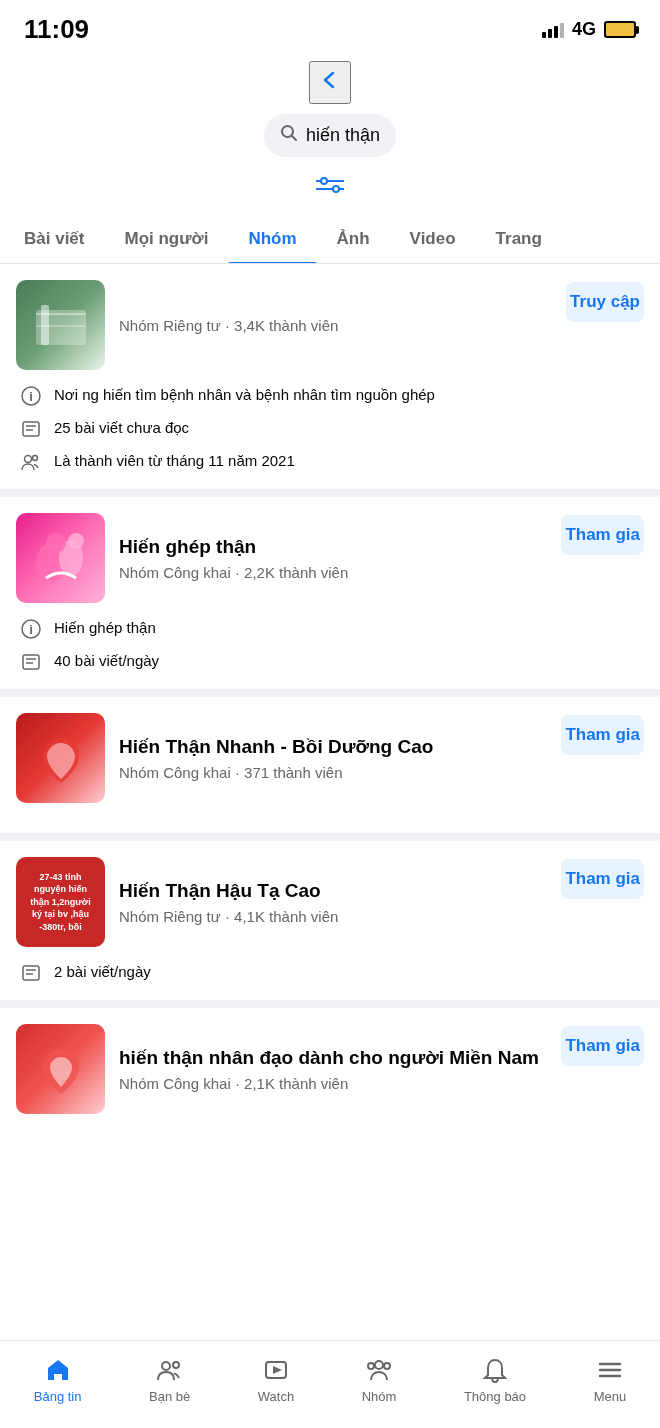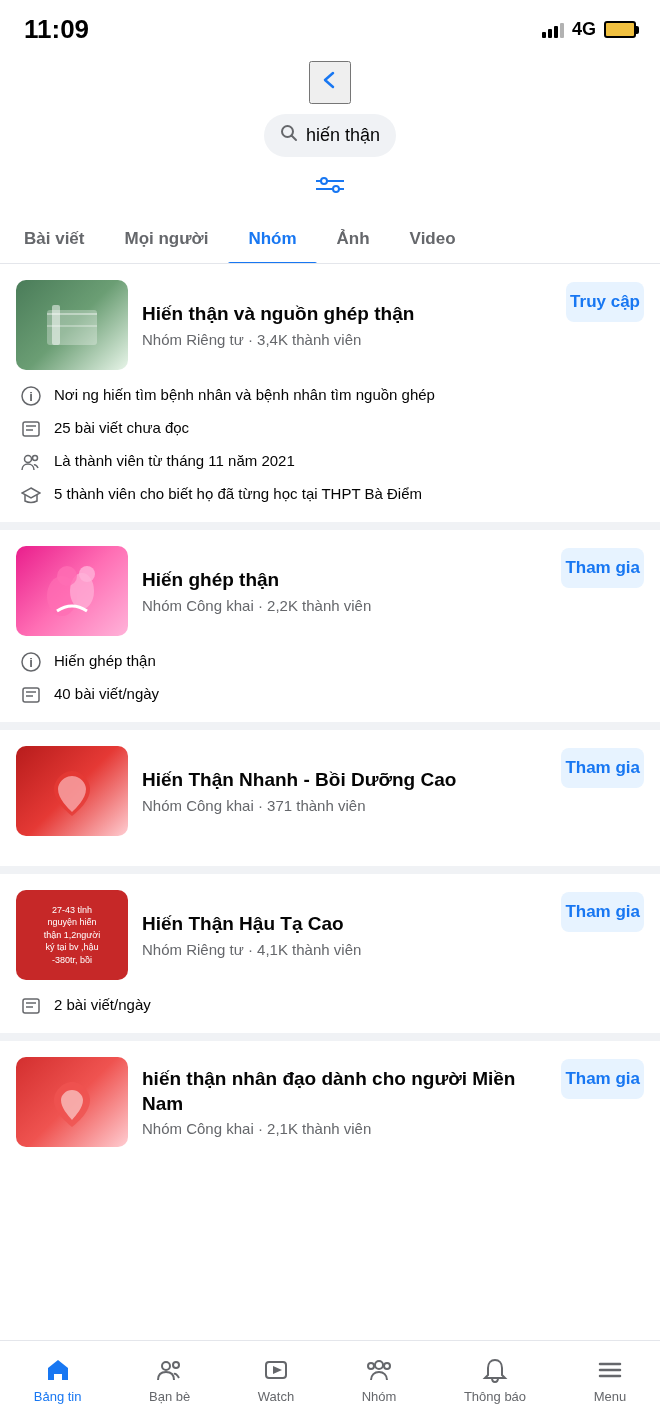--- a/index.html
+++ b/index.html
@@ -131,24 +131,25 @@
       border-bottom: 8px solid #f0f2f5;
       padding: 16px;
     }
     .group-header {
       display: flex;
       align-items: center;
       gap: 14px;
       margin-bottom: 14px;
     }
     .group-img-placeholder {
-      width: 112px;
+      width: 89px;
       height: 90px;
       border-radius: 10px;
       flex-shrink: 0;
+      font-weight: bold;
     }
     .group-info {
       flex: 1;
     }
     .group-name {
       font-size: 19px;
       font-weight: 700;
       color: #050505;
       line-height: 1.3;
       margin-bottom: 4px;
@@ -352,36 +353,38 @@
   </div>
   <div class="filter-tab active">
     <span>Nhóm</span>
   </div>
   <div class="filter-tab">
     <span>Ảnh</span>
   </div>
   <div class="filter-tab">
     <span>Video</span>
   </div>
+  <div class="filter-tab">
+    <span>Trang</span>
+  </div>
 </div>
 
 <div class="scrollable-content">
 
   <div class="group-card">
     <div class="group-header">
       <div class="group-img-placeholder img-hien-than-nguon-ghep">
         <svg width="60" height="60" viewBox="0 0 60 60">
           <rect x="5" y="15" width="50" height="35" rx="3" fill="#fff" opacity="0.3"></rect>
           <rect x="10" y="10" width="8" height="40" rx="2" fill="#fff" opacity="0.5"></rect>
           <rect x="5" y="18" width="50" height="2" fill="#fff" opacity="0.4"></rect>
           <rect x="5" y="30" width="50" height="2" fill="#fff" opacity="0.3"></rect>
         </svg>
       </div>
       <div class="group-info">
-        <div class="group-name">Hiến thận và nguồn ghép thận</div>
         <div class="group-meta">Nhóm Riêng tư · 3,4K thành viên</div>
       </div>
       <button class="action-btn btn-truy-cap">Truy cập</button>
     </div>
     <div class="group-details">
       <div class="detail-row">
         <span class="detail-icon">
           <svg width="20" height="20" viewBox="0 0 20 20">
               <circle cx="10" cy="10" r="9" stroke="#65676b" stroke-width="1.5" fill="none"></circle>
               <text x="10" y="15" text-anchor="middle" font-size="13" fill="#65676b" font-weight="bold">i</text>
@@ -403,29 +406,20 @@
         <span class="detail-icon">
           <svg width="20" height="20" viewBox="0 0 20 20">
               <circle cx="7" cy="7" r="3.5" stroke="#65676b" stroke-width="1.5" fill="none"></circle>
               <path d="M1 18 c0-4 3-6 6-6 s6 2 6 6" stroke="#65676b" stroke-width="1.5" fill="none"></path>
               <circle cx="14" cy="6" r="2.5" stroke="#65676b" stroke-width="1.5" fill="none"></circle>
               <path d="M13 13 c1-0.5 3 0.5 4 3" stroke="#65676b" stroke-width="1.5" fill="none"></path>
             </svg>
         </span>
         <span class="detail-text">Là thành viên từ tháng 11 năm 2021</span>
       </div>
-      <div class="detail-row">
-        <span class="detail-icon">
-          <svg width="20" height="20" viewBox="0 0 20 20">
-              <path d="M10 3 L19 8 L10 13 L1 8 Z" stroke="#65676b" stroke-width="1.5" fill="none"></path>
-              <path d="M4 10 L4 16 Q10 19 16 16 L16 10" stroke="#65676b" stroke-width="1.5" fill="none"></path>
-            </svg>
-        </span>
-        <span class="detail-text">5 thành viên cho biết họ đã từng học tại THPT Bà Điểm</span>
-      </div>
     </div>
   </div>
 
   <div class="group-card">
     <div class="group-header">
       <div class="group-img-placeholder img-hien-ghep-than">
         <svg width="70" height="70" viewBox="0 0 70 70">
           <ellipse cx="25" cy="40" rx="15" ry="20" fill="#ff6eb4" opacity="0.7"></ellipse>
           <ellipse cx="45" cy="35" rx="12" ry="18" fill="#ffb3d9" opacity="0.7"></ellipse>
           <circle cx="30" cy="20" r="10" fill="#ff6eb4" opacity="0.8"></circle>

